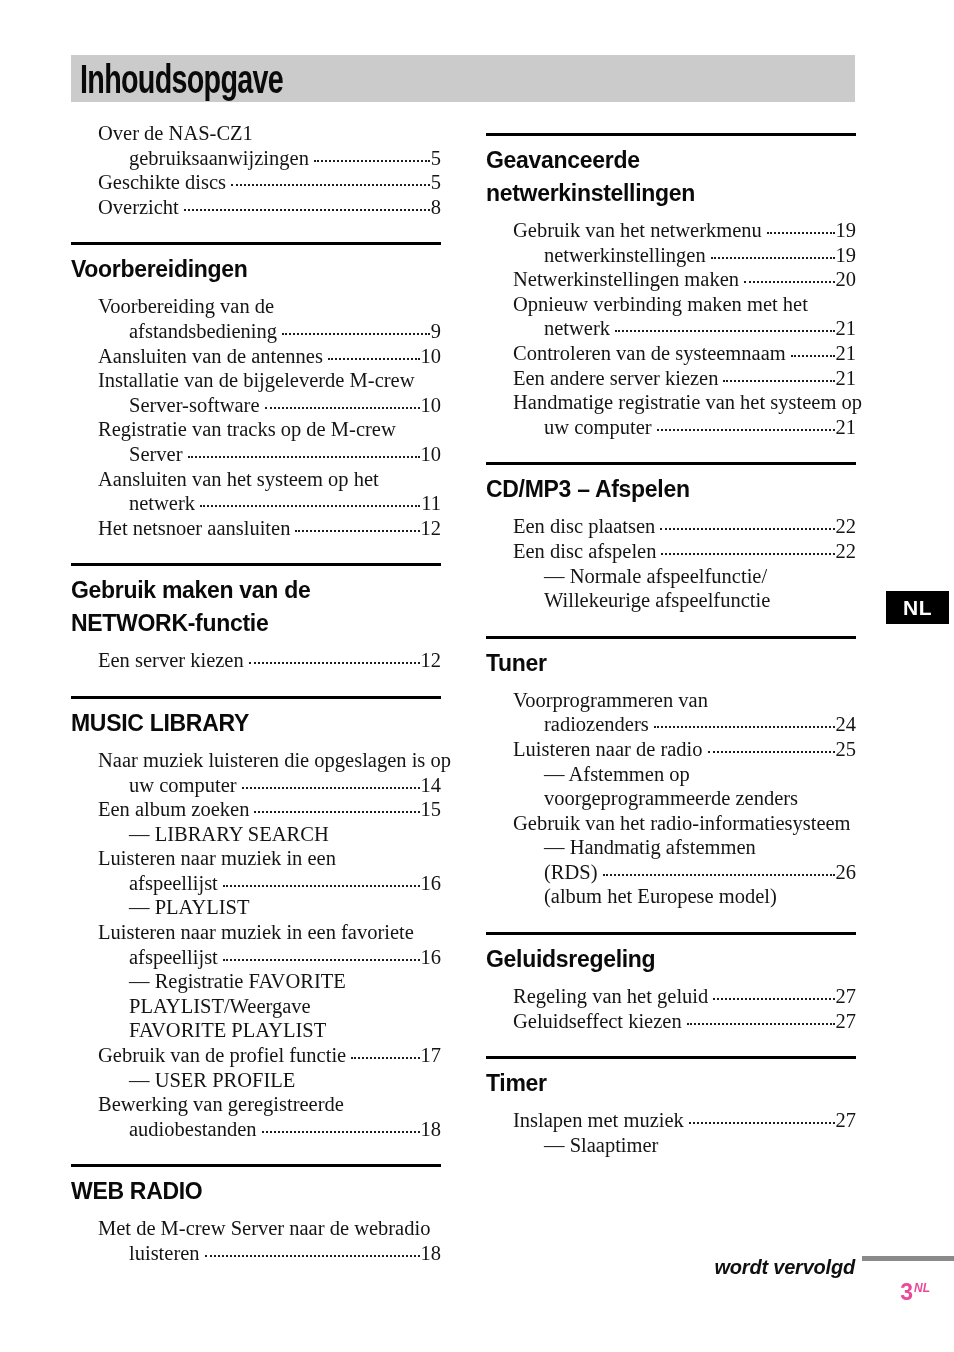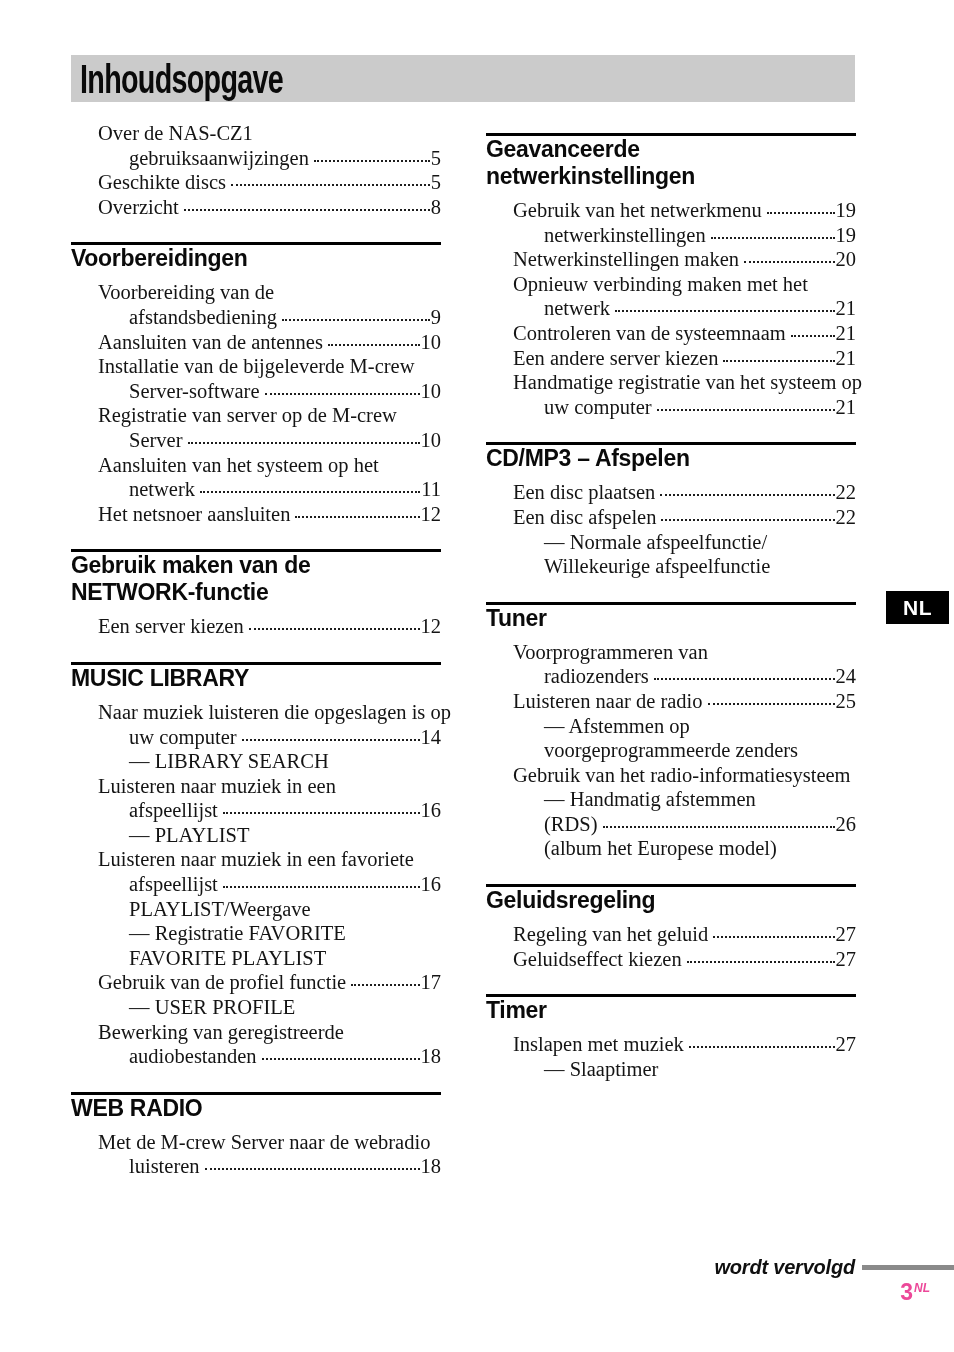--- a/index.html
+++ b/index.html
@@ -37,23 +37,23 @@
   .col{width:370px;flex:0 0 370px;}
   .toc-section{margin:0;}
   .rule{
     height:3px;background:#000;
     margin:23px 0 0 0;
   }
   .toc-section:first-child .rule{margin-top:12px;}
   .section-heading{
     font-family:"Liberation Sans", sans-serif;
     font-weight:700;
-    font-size:23px;line-height:27px;
+    font-size:23px;line-height:33px;
     letter-spacing:-0.3px;
-    margin:0 0 8px 0;
+    margin:8px 0 8px 0;
     color:#0a0a0a;
     white-space:pre-line;
   }
   .toc-line{
     display:flex;align-items:baseline;
     font-size:20.5px;line-height:24.6px;
     padding-left:27px;
   }
   .toc-line.ind1{padding-left:58px;}
   .entry-text{white-space:nowrap;}
@@ -70,21 +70,21 @@
     width:63px;height:33px;
     background:#000;color:#fff;
     font-family:"Liberation Sans", sans-serif;
     font-weight:700;font-size:21px;
     display:flex;align-items:center;justify-content:center;
     letter-spacing:0.5px;
   }
   
   .continued{
     position:absolute;top:1256px;right:0;
-    display:flex;align-items:center;
+    display:flex;
   }
   .continued .cont-text{
     font-family:"Liberation Sans", sans-serif;
     font-weight:700;font-style:italic;
     font-size:20px;letter-spacing:-0.2px;
     color:#101010;
   }
   .continued .cont-line{
     width:92px;height:5px;background:#8a8a8a;
     margin-left:7px;
@@ -151,21 +151,21 @@
           </div>
           <div class="toc-line ind0">
             <span class="entry-text">Installatie van de bijgeleverde M-crew</span>
           </div>
           <div class="toc-line ind1">
             <span class="entry-text">Server-software</span>
             <span class="dots"></span>
             <span class="pageno">10</span>
           </div>
           <div class="toc-line ind0">
-            <span class="entry-text">Registratie van server op de M-crew</span>
+            <span class="entry-text">Registratie van tracks op de M-crew</span>
           </div>
           <div class="toc-line ind1">
             <span class="entry-text">Server</span>
             <span class="dots"></span>
             <span class="pageno">10</span>
           </div>
           <div class="toc-line ind0">
             <span class="entry-text">Aansluiten van het systeem op het</span>
           </div>
           <div class="toc-line ind1">
@@ -193,20 +193,25 @@
           <div class="rule"></div>
           <h2 class="section-heading">MUSIC LIBRARY</h2>
           <div class="toc-line ind0">
             <span class="entry-text">Naar muziek luisteren die opgeslagen is op</span>
           </div>
           <div class="toc-line ind1">
             <span class="entry-text">uw computer</span>
             <span class="dots"></span>
             <span class="pageno">14</span>
           </div>
+          <div class="toc-line ind0">
+            <span class="entry-text">Een album zoeken</span>
+            <span class="dots"></span>
+            <span class="pageno">15</span>
+          </div>
           <div class="toc-line ind1">
             <span class="entry-text">— LIBRARY SEARCH</span>
           </div>
           <div class="toc-line ind0">
             <span class="entry-text">Luisteren naar muziek in een</span>
           </div>
           <div class="toc-line ind1">
             <span class="entry-text">afspeellijst</span>
             <span class="dots"></span>
             <span class="pageno">16</span>
@@ -216,24 +221,24 @@
           </div>
           <div class="toc-line ind0">
             <span class="entry-text">Luisteren naar muziek in een favoriete</span>
           </div>
           <div class="toc-line ind1">
             <span class="entry-text">afspeellijst</span>
             <span class="dots"></span>
             <span class="pageno">16</span>
           </div>
           <div class="toc-line ind1">
+            <span class="entry-text">— Registratie FAVORITE</span>
+          </div>
+          <div class="toc-line ind1">
             <span class="entry-text">PLAYLIST/Weergave</span>
-          </div>
-          <div class="toc-line ind1">
-            <span class="entry-text">— Registratie FAVORITE</span>
           </div>
           <div class="toc-line ind1">
             <span class="entry-text">FAVORITE PLAYLIST</span>
           </div>
           <div class="toc-line ind0">
             <span class="entry-text">Gebruik van de profiel functie</span>
             <span class="dots"></span>
             <span class="pageno">17</span>
           </div>
           <div class="toc-line ind1">

